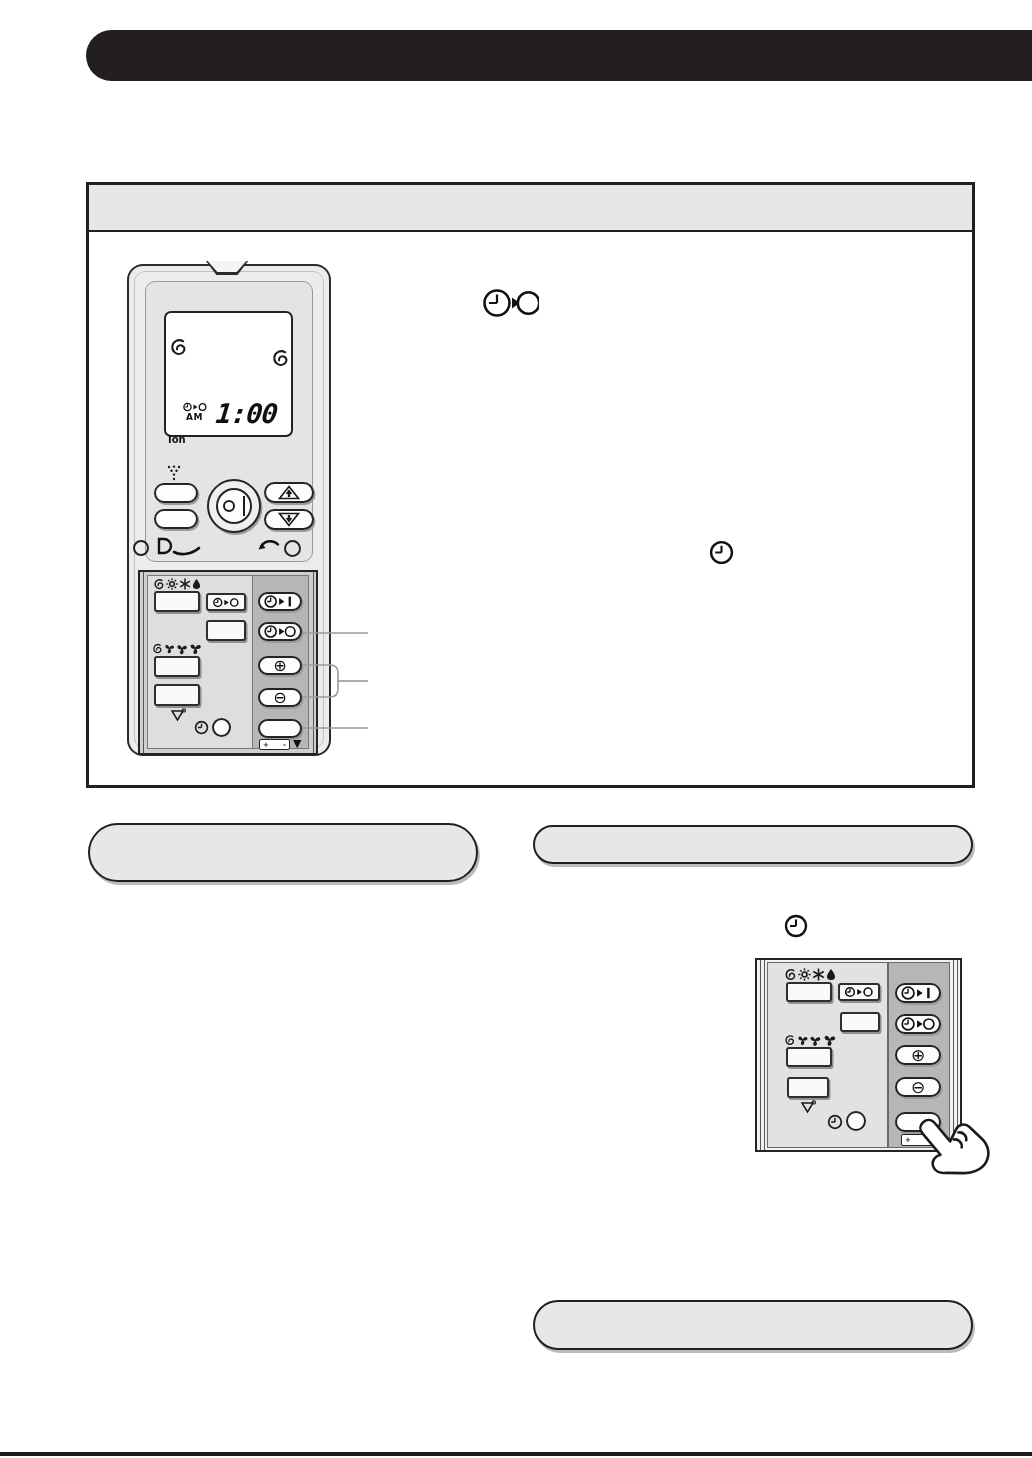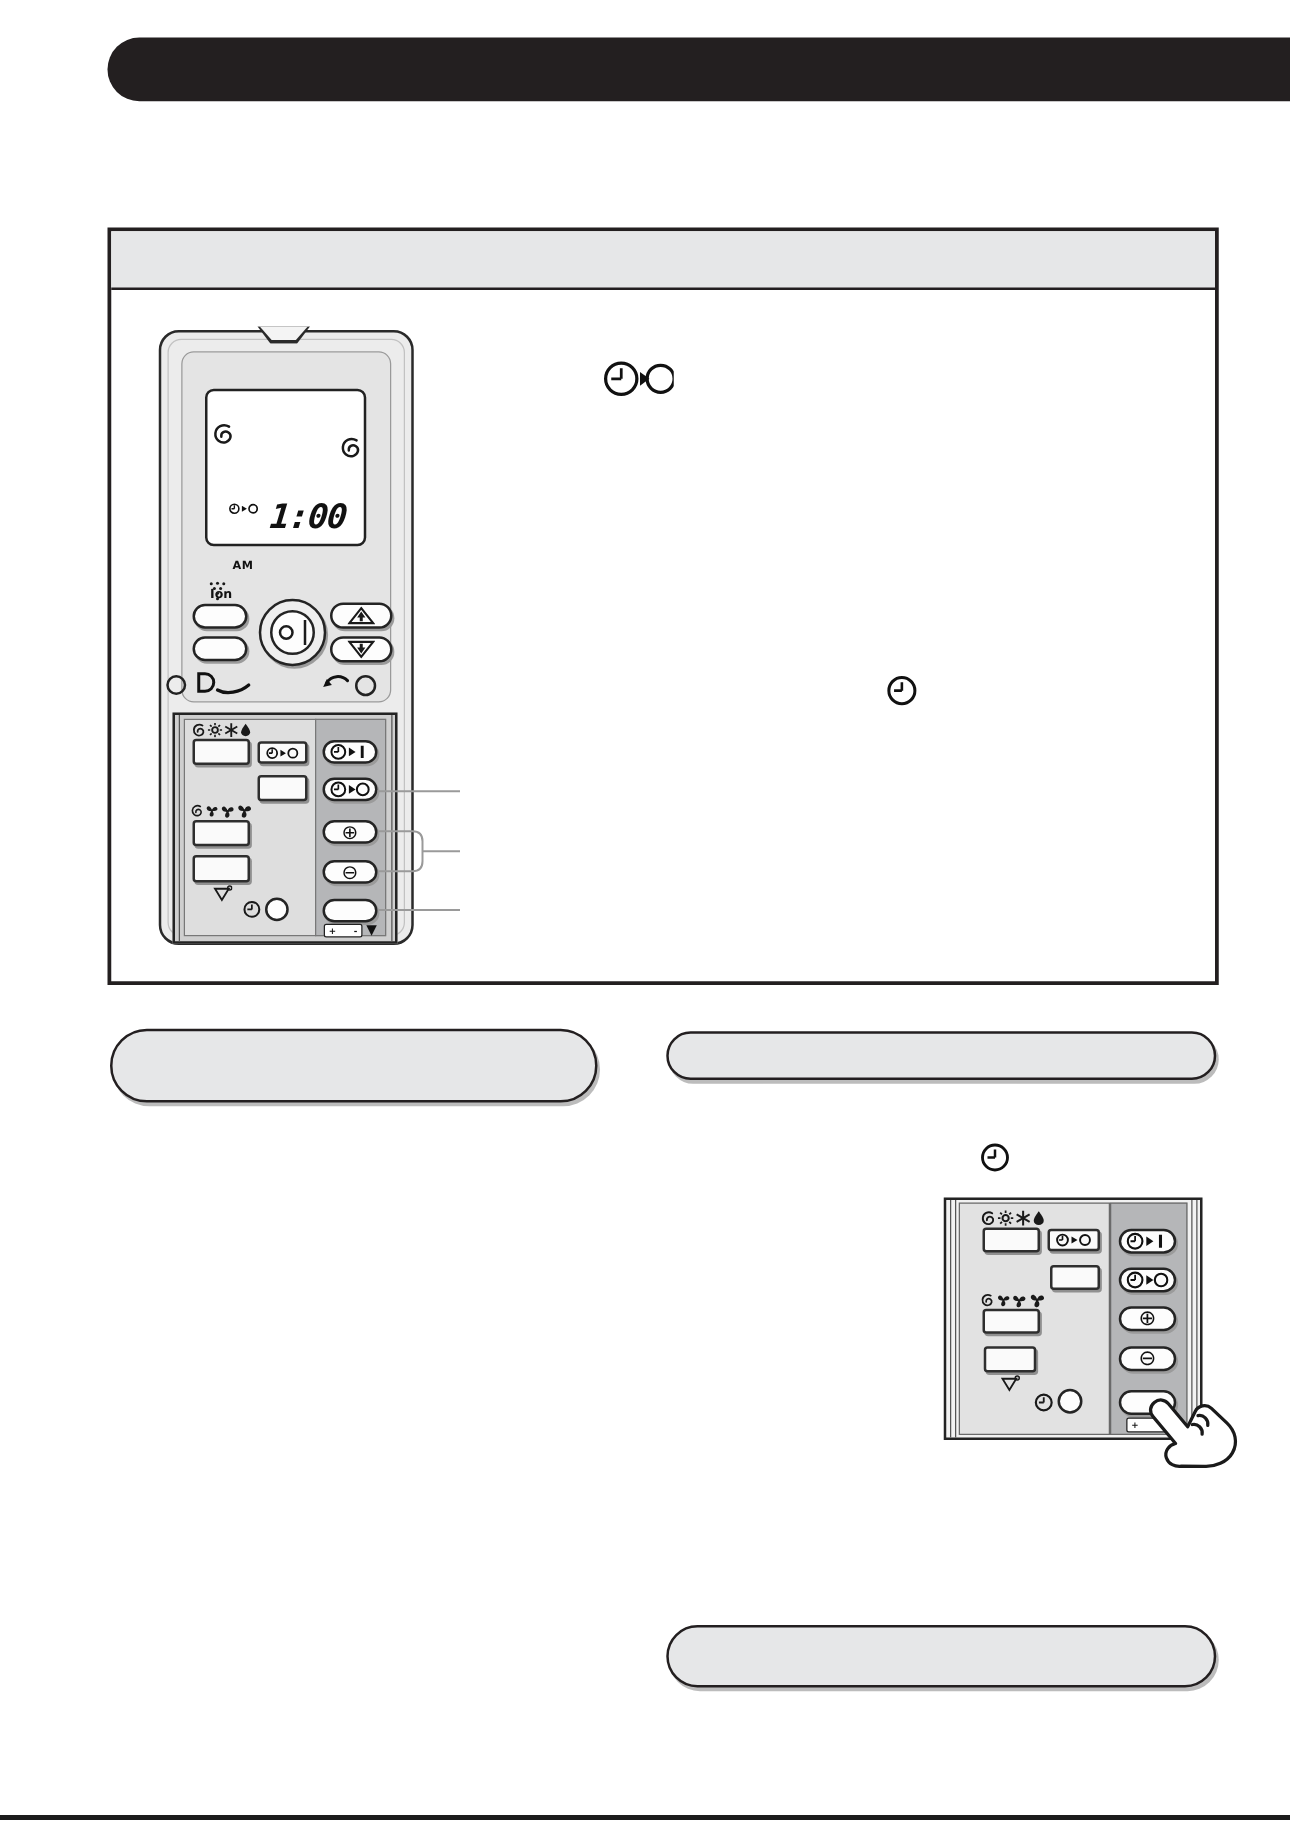--- a/index.html
+++ b/index.html
@@ -71,24 +71,24 @@
   </svg>
   <svg class="abs" style="left:271px;top:348px;width:19px;height:20px;" viewBox="0 0 20 20">
     <path d="M15,4 C10,1 4,4 3.5,9.5 C3,15 8,18.5 12.5,17 C16.5,15.6 17.5,11 14.5,9 C11.5,7 8,9 8.5,12.5" fill="none" stroke="#1a1a1a" stroke-width="2.1" stroke-linecap="round"></path>
   </svg>
   <svg class="abs" style="left:183px;top:402px;width:24px;height:10px;" viewBox="0 0 24 10">
     <circle cx="4.5" cy="5" r="3.6" fill="none" stroke="#111" stroke-width="1.3"></circle>
     <path d="M4.5,5 V2.2 M4.5,5 H2.2" stroke="#111" stroke-width="1.1" fill="none"></path>
     <polygon points="10.5,2.6 14.5,5 10.5,7.4" fill="#111"></polygon>
     <circle cx="19.5" cy="5" r="3.3" fill="none" stroke="#111" stroke-width="1.3"></circle>
   </svg>
-  <div class="abs am" style="left:186px;top:412px;margin-top:36px;">AM</div>
+  <div class="abs am" style="left:186px;top:412px;">AM</div>
   <div class="abs lcd-time" style="left:216px;top:398px;">1:00</div>
 
-  <div class="abs ion" style="left:168px;top:470px;text-align:right;">Ion</div>
+  <div class="abs ion" style="left:168px;top:434px;text-align:right;">Ion</div>
   <svg class="abs" style="left:165px;top:465px;width:18px;height:17px;" viewBox="0 0 18 17">
     <g fill="#1a1a1a">
       <circle cx="4" cy="2" r="1.2"></circle>
         <circle cx="9" cy="1.6" r="1.2"></circle>
         <circle cx="14" cy="2" r="1.2"></circle>
       <circle cx="6.5" cy="5.8" r="1.2"></circle>
         <circle cx="11.5" cy="5.8" r="1.2"></circle>
       <circle cx="9" cy="9.6" r="1.2"></circle>
         <circle cx="9" cy="14" r="1.2"></circle>
     </g>

